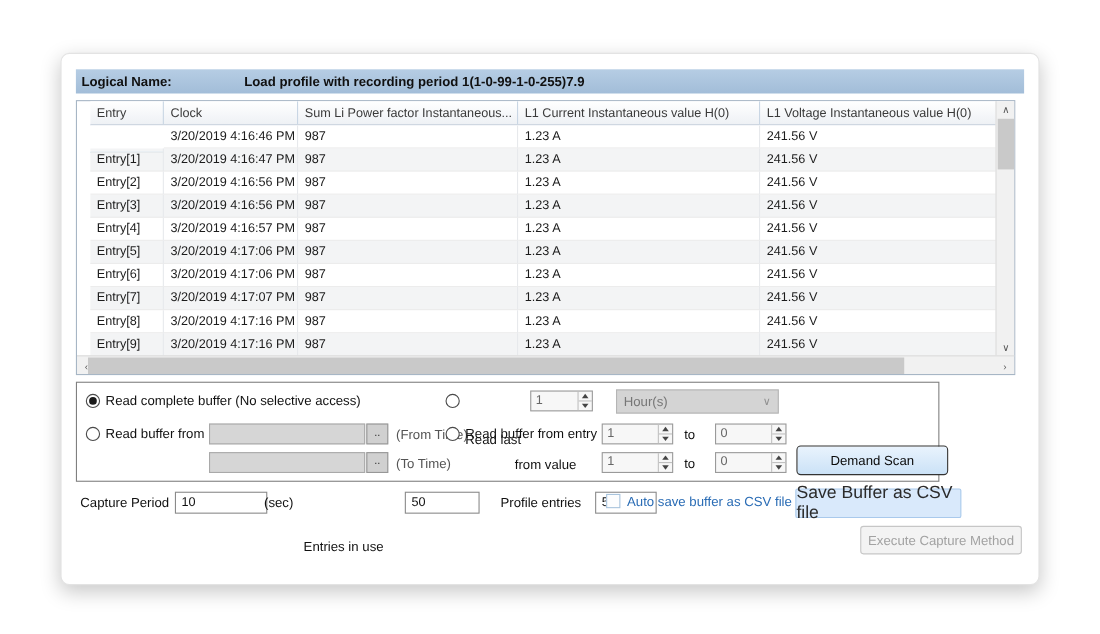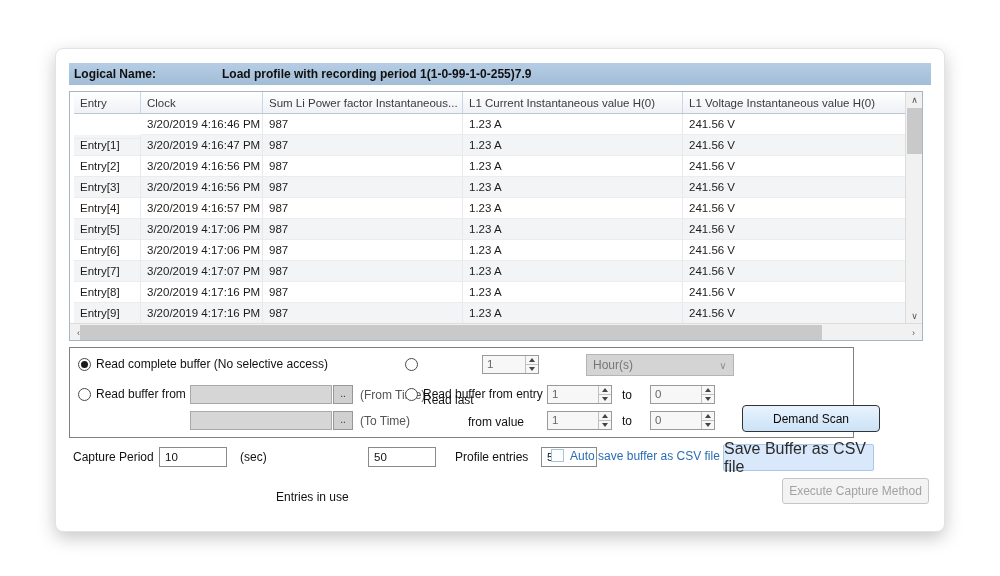--- a/index.html
+++ b/index.html
@@ -18,21 +18,21 @@
     display:flex; align-items:center; font-size:12px; font-weight:bold; color:#101010;
   }
   .headerbar .hname { margin-left:5px; }
   .headerbar .hval  { margin-left:66px; }
 
   
   .grid {
     position:absolute; left:13px; top:42px; width:854px; height:250px;
     border:1px solid #a7b6c5; background:#fff; font-size:11.5px; color:#1c1c1c;
   }
-  .grid-inner { position:absolute; left:4px; top:0; width:835px; height:232px; overflow:hidden; }
+  .grid-inner { position:absolute; left:12px; top:0; width:835px; height:232px; overflow:hidden; }
   .ghead { display:flex; height:22px; background:linear-gradient(#ffffff,#eef1f5); border-bottom:1px solid #bcc8d6; color:#3a3a3a; }
   .ghead .gcell { border-right:1px solid #c9d6e4; display:flex; align-items:center; padding-left:6px; }
   .grow { display:flex; height:21px; background:#fff; }
   .grow.alt { background:#f3f4f5; }
   .grow .gcell { border-right:1px solid #e7e9ec; border-bottom:1px solid #ececec; display:flex; align-items:center; padding-left:6px; white-space:nowrap; overflow:hidden; }
   .gcell.c0 { width:67px; flex:none; }
   .gcell.c1 { width:122px; flex:none; }
   .gcell.c2 { width:200px; flex:none; }
   .gcell.c3 { width:220px; flex:none; }
   .gcell.c4 { width:226px; flex:none; border-right:none; }
@@ -68,21 +68,20 @@
   .tri-down { width:0; height:0; border-left:3px solid transparent; border-right:3px solid transparent; border-top:4px solid #444; }
 
   .dropdown { height:22px; background:#d4d4d4; border:1px solid #b5b5b5; display:flex; align-items:center; }
   .dropdown .dval { flex:1; color:#767676; font-size:12px; padding-left:6px; }
   .dropdown .dchev { width:20px; color:#8f8f8f; font-size:10px; text-align:center; }
 
   .btn-demand {
     background:linear-gradient(#e9f3fd,#cbe2f7); border:1.5px solid #333; border-radius:4px;
     font-size:12px; color:#0a0a0a; display:flex; align-items:center; justify-content:center;
     font-family:"Liberation Sans", sans-serif;
-    margin-left:18px;
   }
 
   
   .flabel { font-size:12px; color:#111; white-space:nowrap; }
   .fieldbox { height:20px; border:1px solid #8a8a8a; background:#fff; font-size:11.5px; color:#111; padding:3px 0 0 5px; font-family:"Liberation Sans", sans-serif; }
   .checkbox { width:13px; height:13px; border:1px solid #a8c4dd; background:#fcfdfe; display:inline-block; }
   .bluelabel { font-size:12px; color:#2a6cb5; white-space:nowrap; }
   .btn-savecsv {
     background:#d9e9fb; border:1px solid #a9c9ec; border-radius:2px; font-size:16px; color:#2b2b2b;
     display:flex; align-items:center; justify-content:center; font-family:"Liberation Sans", sans-serif;
@@ -209,21 +208,21 @@
       <span class="sval">1</span>
       <span class="sbtns">
           <span class="sb">
             <span class="tri-up"></span>
           </span>
           <span class="sb">
             <span class="tri-down"></span>
           </span>
         </span>
     </div>
-    <div class="abs dropdown" style="left:490px; top:6px; width:148px;margin-left:26px;">
+    <div class="abs dropdown" style="left:490px; top:6px; width:148px;">
       <span class="dval">Hour(s)</span>
       <span class="dchev">∨</span>
     </div>
 
     <span class="abs radio" style="left:8px; top:40px;"></span>
     <span class="abs rlabel" style="left:26px; top:39px;">Read buffer from</span>
     <div class="abs timebox" style="left:120px; top:37px; width:142px;"></div>
     <div class="abs dotsbtn" style="left:263px; top:37px;">..</div>
     <span class="abs dimlabel" style="left:290px; top:40px;">(From Time)</span>
 
@@ -279,21 +278,21 @@
           <span class="sb">
             <span class="tri-down"></span>
           </span>
         </span>
     </div>
 
     <div class="abs btn-demand" style="left:654px; top:57px; width:138px; height:27px;">Demand Scan</div>
   </div>
 
   <span class="abs flabel" style="left:17px; top:401px;">Capture Period</span>
-  <div class="abs fieldbox" style="left:103px; top:398px; width:68px;">10</div>
+  <div class="abs fieldbox" style="left:103px; top:398px; width:84px;">10</div>
   <span class="abs flabel" style="left:184px; top:401px;">(sec)</span>
   <span class="abs flabel" style="left:220px; top:401px;margin-top:40px;">Entries in use</span>
   <div class="abs fieldbox" style="left:312px; top:398px; width:68px;">50</div>
   <span class="abs flabel" style="left:399px; top:401px;">Profile entries</span>
   <div class="abs fieldbox" style="left:485px; top:398px; width:56px;">50</div>
 
   <span class="abs checkbox" style="left:495px; top:400px;"></span>
   <span class="abs bluelabel" style="left:514px; top:400px;">Auto save buffer as CSV file</span>
   <div class="abs btn-savecsv" style="left:667px; top:395px; width:151px; height:27px;">Save Buffer as  CSV file</div>
 

